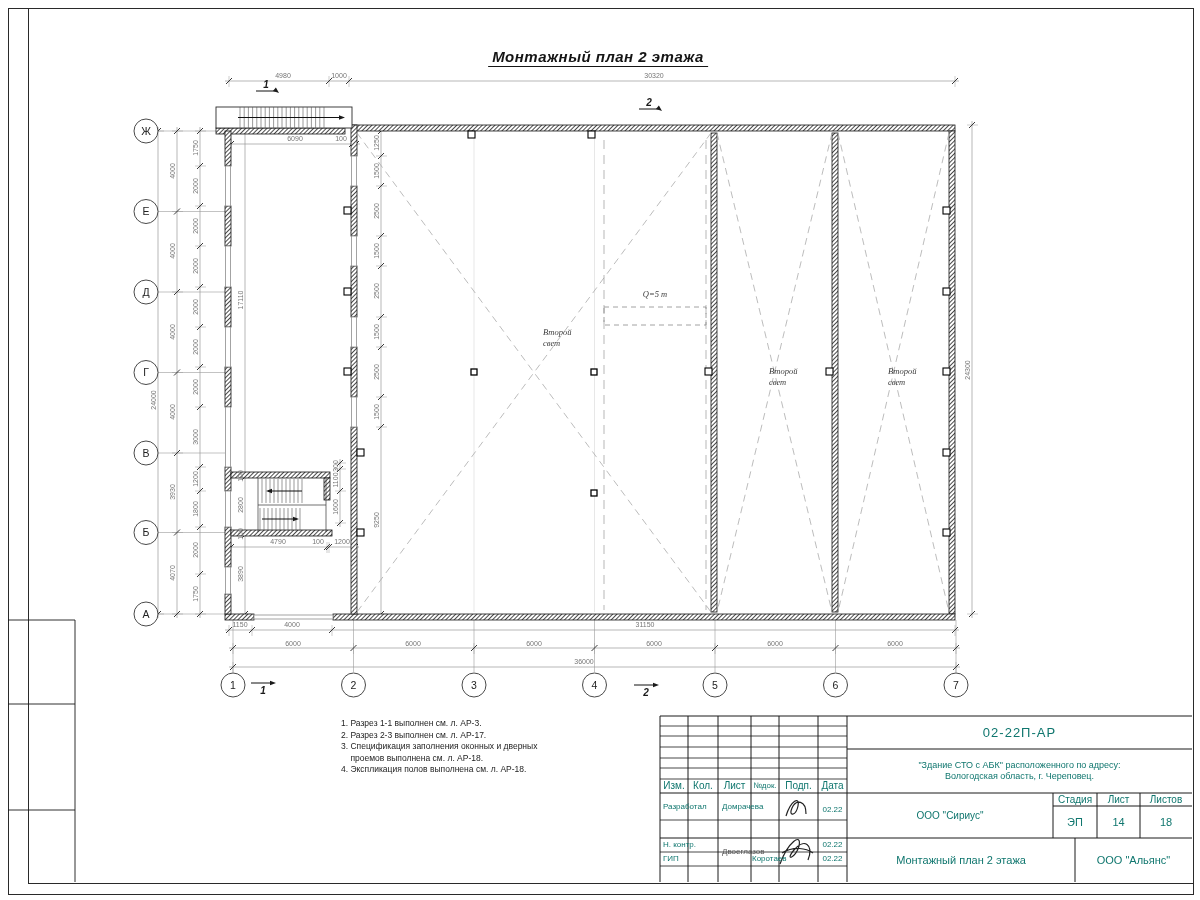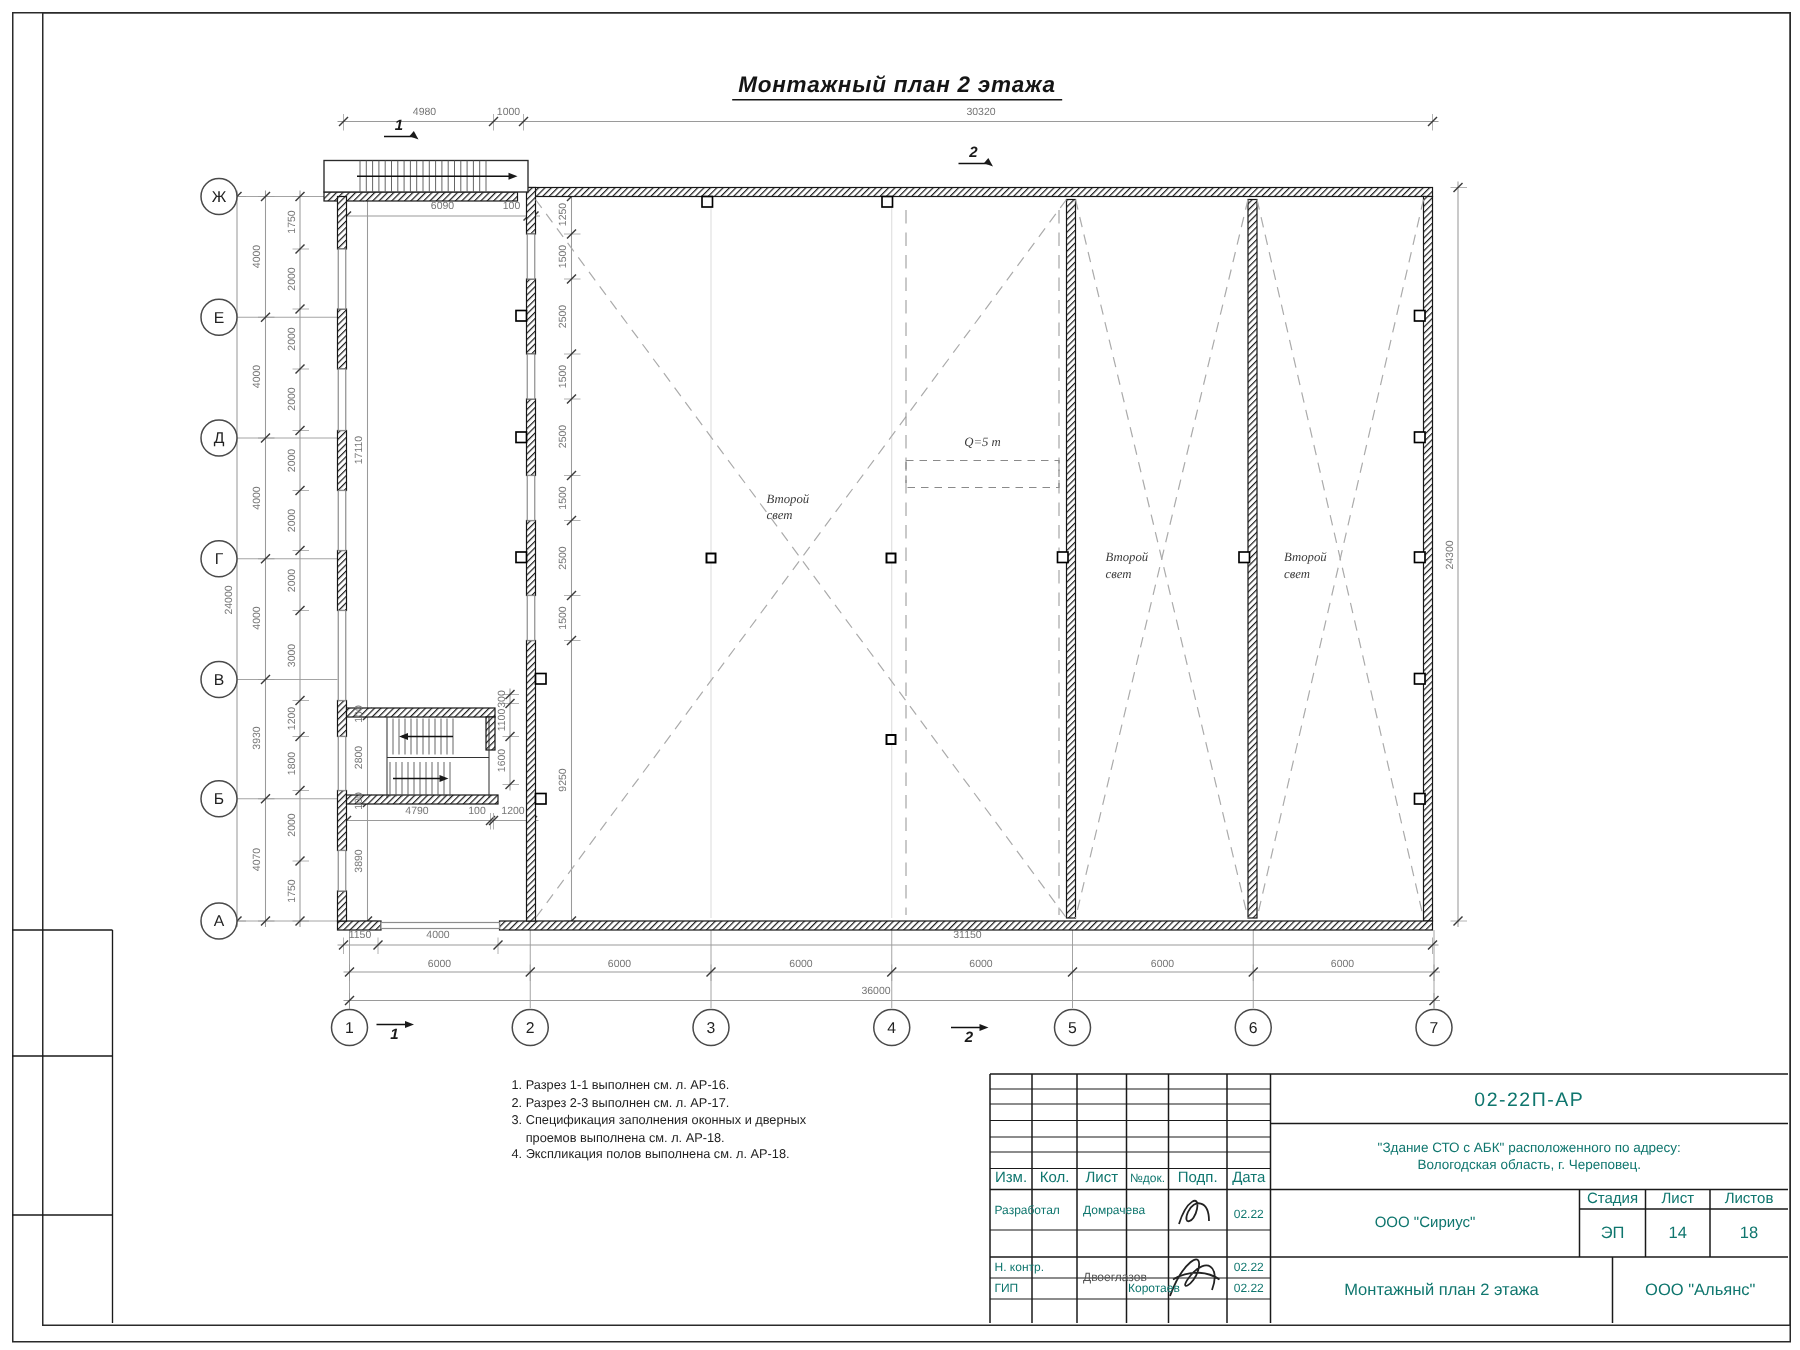--- a/index.html
+++ b/index.html
@@ -6,21 +6,21 @@
   body{width:1200px;height:900px;position:relative;overflow:hidden;
        font-family:"Liberation Sans",sans-serif;}
   .frame{position:absolute;border:1px solid #2a2a2a;}
   #svgwrap{position:absolute;left:0;top:0;width:1200px;height:900px;}
   .title{position:absolute;left:598px;top:48px;transform:translateX(-50%);
          font:italic 600 15px "Liberation Sans",sans-serif;color:#151515;
          border-bottom:1.2px solid #151515;padding:0 4px 1px 4px;letter-spacing:.5px;white-space:nowrap;}
   .dim{position:absolute;font:7px "Liberation Sans",sans-serif;color:#767676;
        white-space:nowrap;transform:translate(-50%,-50%);}
   .dim.v{transform:translate(-50%,-50%) rotate(-90deg);}
-  .sl{position:absolute;font:italic 8.5px "Liberation Serif",serif;color:#3c3c3c;line-height:10.5px;white-space:nowrap;}
+  .sl{position:absolute;font:italic 8.5px "Liberation Serif",serif;color:#3c3c3c;line-height:10.5px;white-space:nowrap;margin-left:32px;}
   .crane{position:absolute;font:italic 8.5px "Liberation Serif",serif;color:#3c3c3c;transform:translate(-50%,-50%);white-space:nowrap;}
   .sec{position:absolute;font:italic bold 10px "Liberation Sans",sans-serif;color:#1a1a1a;
        transform:translate(-50%,-50%);}
   .notes{position:absolute;left:341px;top:718px;}
   .note{font:8.5px/11.5px "Liberation Sans",sans-serif;color:#232323;white-space:pre;}
   .tb{position:absolute;display:flex;align-items:center;justify-content:center;
       font:10px "Liberation Sans",sans-serif;color:#0f766e;text-align:center;line-height:10px;}
   .tb.left{justify-content:flex-start;text-align:left;padding-left:3px;box-sizing:border-box;}
   .tb.small{font-size:8px;}
   .tb.big{font-size:13px;letter-spacing:1px;}
@@ -460,21 +460,21 @@
       <div>свет</div>
     </div>
     <div class="sl" style="left: 856px; top: 366px;">
       <div>Второй</div>
       <div>свет</div>
     </div>
     <div class="crane" style="left: 655px; top: 294px;">Q=5 т</div>
   </div>
 
 <div class="notes">
-  <div class="note">1. Разрез 1-1 выполнен см. л. АР-16.</div>
+  <div class="note">1. Разрез 1-1 выполнен см. л. АР-3.</div>
   <div class="note">2. Разрез 2-3 выполнен см. л. АР-17.</div>
   <div class="note">3. Спецификация заполнения оконных и дверных</div>
   <div class="note">    проемов выполнена см. л. АР-18.</div>
   <div class="note">4. Экспликация полов выполнена см. л. АР-18.</div>
 </div>
 
 <div class="tb" style="left:660px;top:779px;width:28px;height:14px;">Изм.</div>
 <div class="tb" style="left:688px;top:779px;width:30px;height:14px;">Кол.</div>
 <div class="tb" style="left:718px;top:779px;width:33px;height:14px;">Лист</div>
 <div class="tb small" style="left:751px;top:779px;width:28px;height:14px;">№док.</div>

